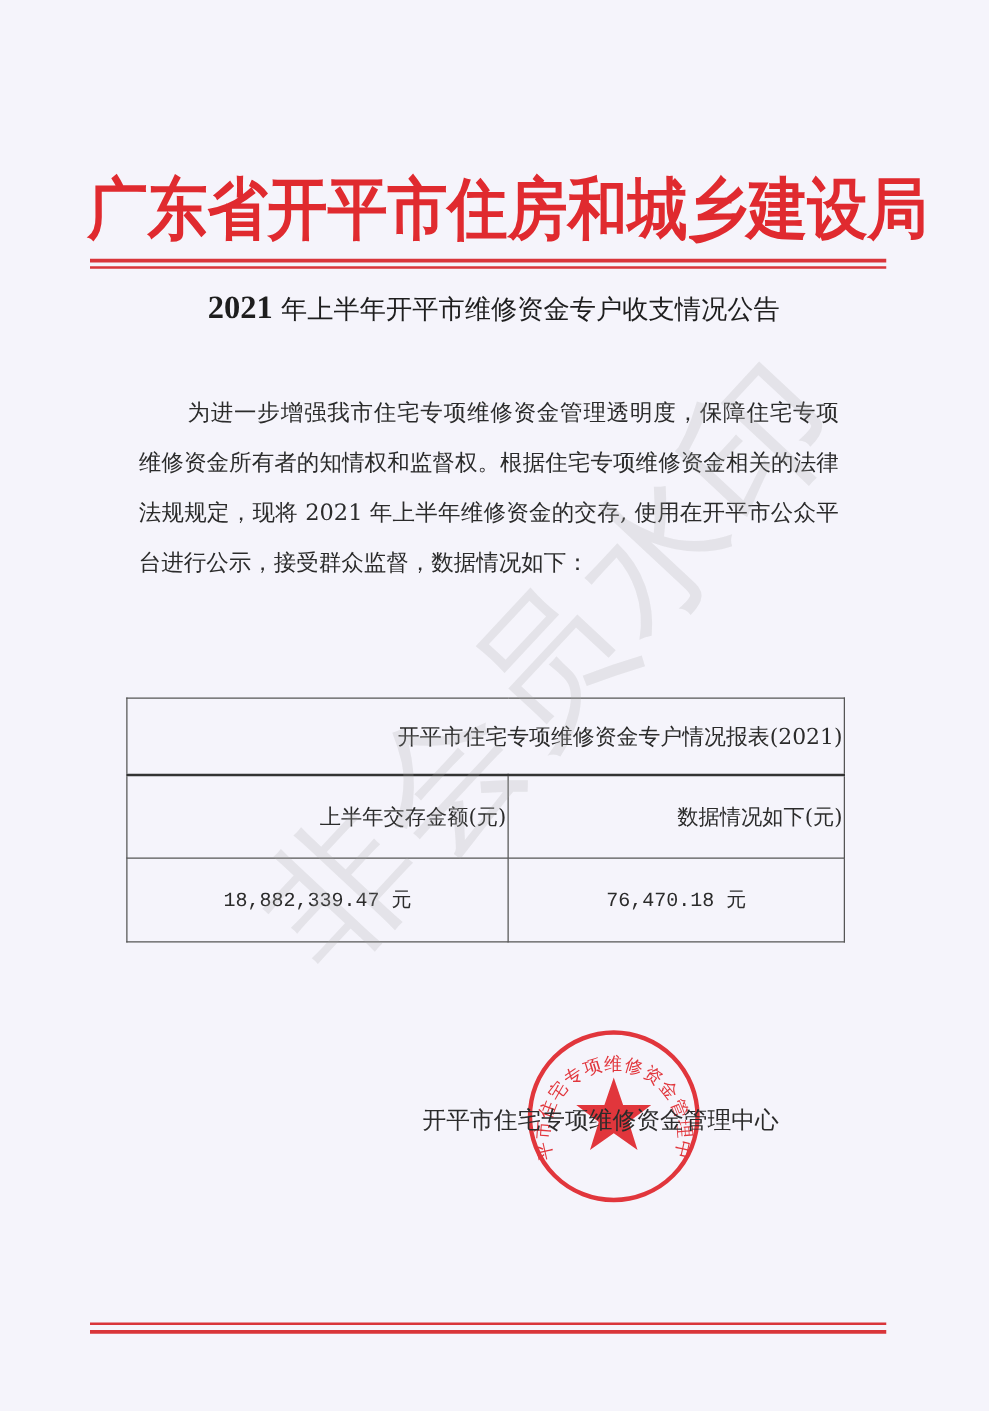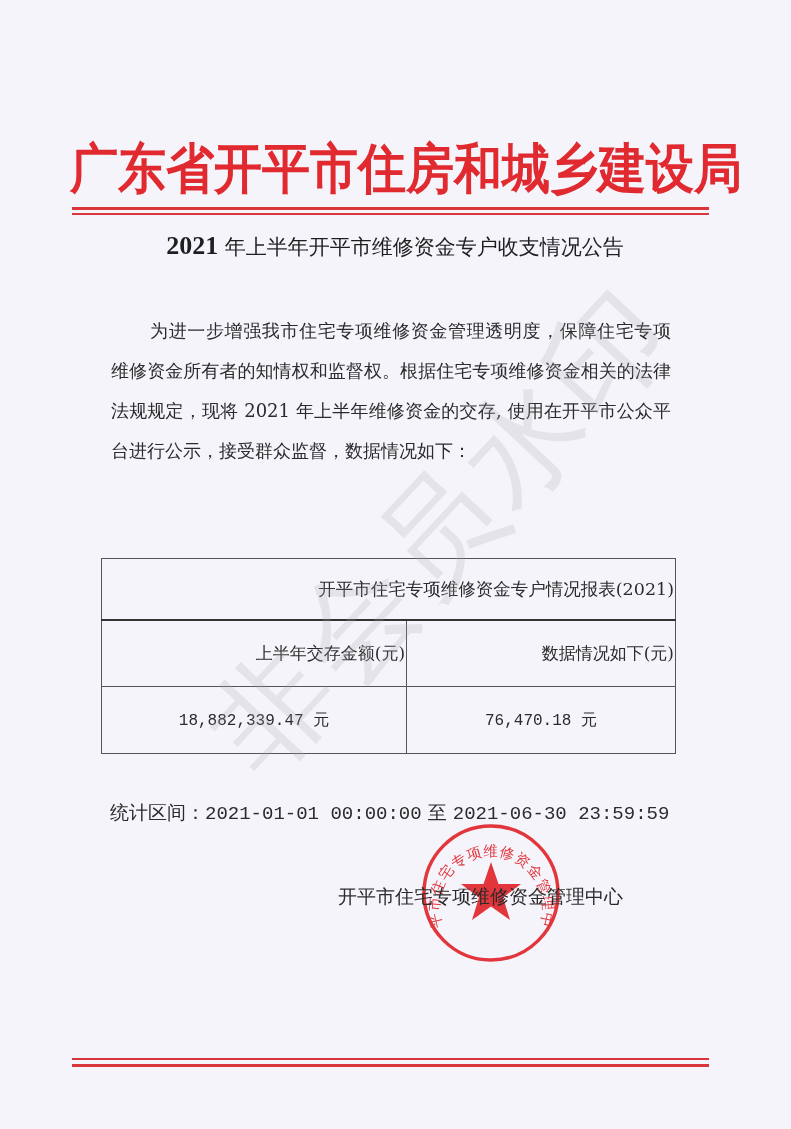--- a/index.html
+++ b/index.html
@@ -116,23 +116,20 @@
       <td>上半年交存金额(元)</td>
       <td>数据情况如下(元)</td>
     </tr>
     <tr class="vals">
       <td><span>18,882,339.47</span> <span class="unit">元</span></td>
       <td><span>76,470.18</span> <span class="unit">元</span></td>
     </tr>
   </tbody>
     </table>
 
-  <div class="period">
-    <span>统计区间：</span><span class="mono">2021-01-01 00:00:00</span>&nbsp;<span>至</span>&nbsp;<span class="mono">2021-06-30 23:59:59</span>
-  </div>
 
   <svg class="seal" viewBox="0 0 142 142">
     <defs>
       <path id="sealArc" d="M 24 108 A 52 52 0 1 1 118 108" fill="none"></path>
     </defs>
     <circle cx="71" cy="71" r="67" fill="none" stroke="#e0262c" stroke-width="3.5"></circle>
     <polygon points="71,40 78.5,62 101,62 83,75.5 90,98 71,84.5 52,98 59,75.5 41,62 63.5,62" fill="#e0262c"></polygon>
     <text font-family="DejaVu Serif, serif" font-size="14.5" fill="#e0262c" letter-spacing="1">
       <textPath href="#sealArc" startOffset="50%" text-anchor="middle">开平市住宅专项维修资金管理中心</textPath>
     </text>

